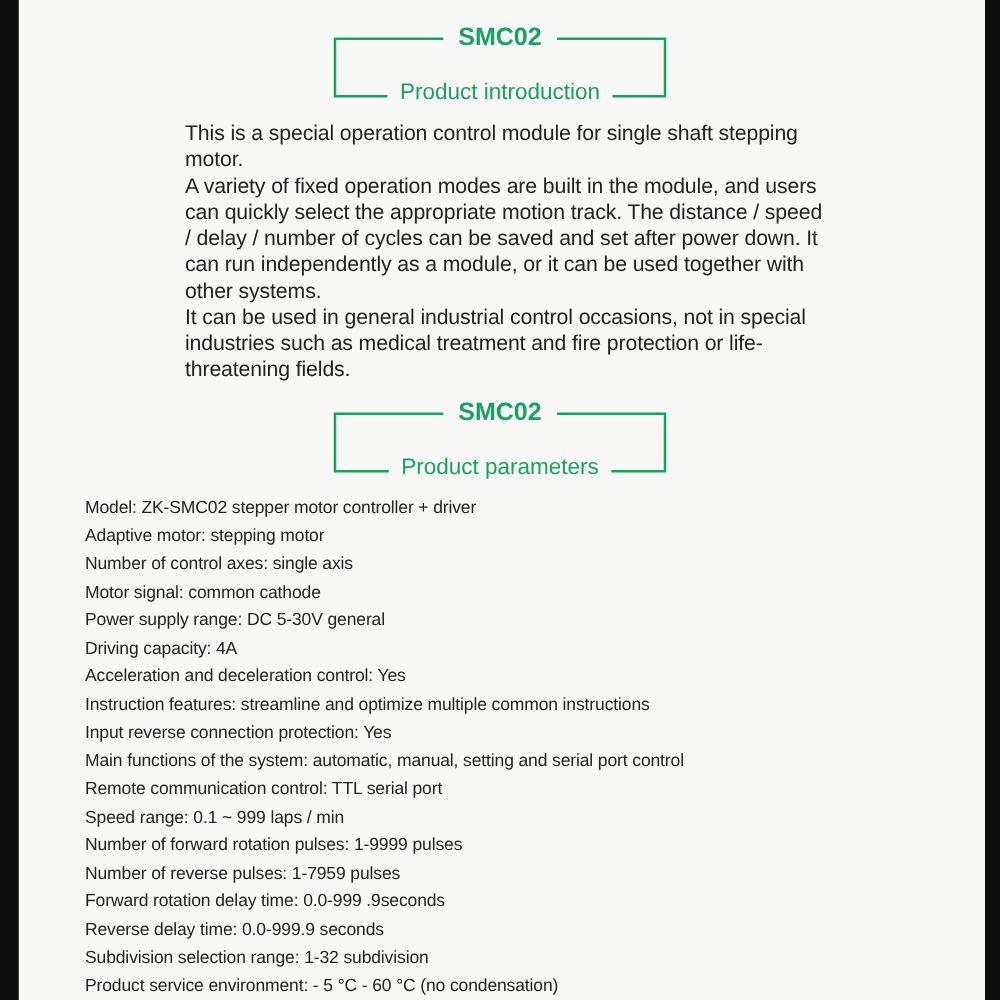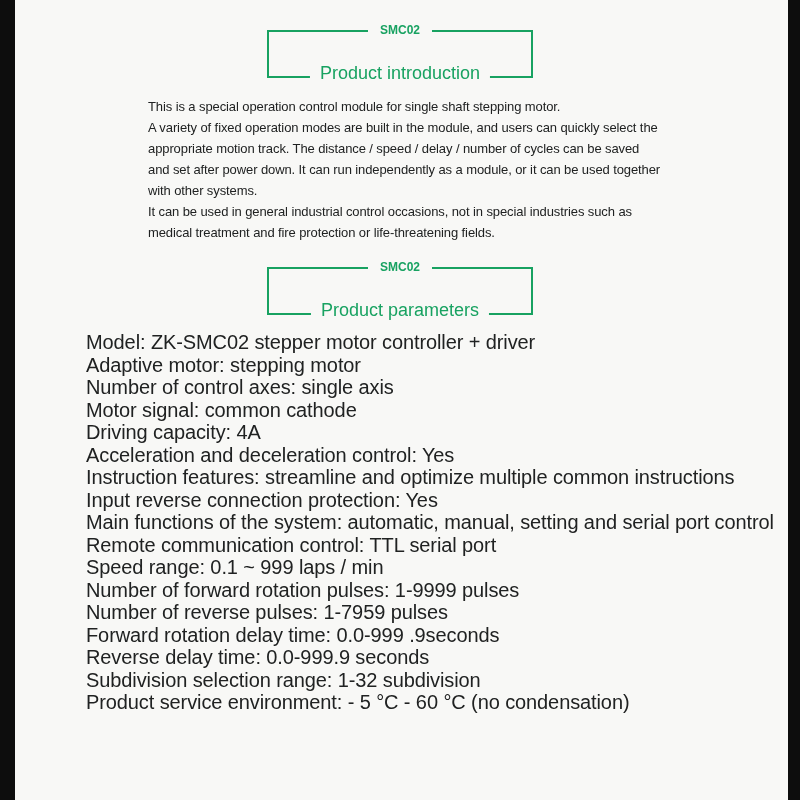--- a/index.html
+++ b/index.html
@@ -26,51 +26,51 @@
     width: 262px; height: 44px;
     margin: 0 auto;
     border: 2px solid var(--accent, #18a261);
   }
   .badge {
     position: absolute; top: 0; left: 50%;
     transform: translate(-50%, -58%);
     background: var(--bg, #f8f8f6);
     padding: 0 12px;
     color: var(--accent, #18a261);
-    font-size: 12px; font-weight: 700;
+    font-size: 20px; font-weight: 700;
     white-space: nowrap;
     line-height: 1.1;
   }
   .box-title {
     position: absolute; bottom: 0; left: 50%;
     transform: translate(-50%, 42%);
     background: var(--bg, #f8f8f6);
     padding: 0 10px;
     color: var(--accent, #18a261);
     font-size: 18px; font-weight: 500;
     white-space: nowrap;
     line-height: 1.2;
   }
   .intro-box  { margin-top: 30px; }
   .params-box { margin-top: 24px; }
 
   .intro-text {
     margin: 18px 138px 0 148px;
     color: var(--text, #202222);
-    font-size: 13px;
+    font-size: 17px;
     line-height: 21px;
     letter-spacing: -0.1px;
     font-weight: 500;
   }
   .intro-text p { margin: 0; }
 
   .param-list {
-    margin: 16px 0 0 86px;
+    margin: 16px 0 0 68px;
     color: var(--text, #202222);
-    font-size: 20px;
+    font-size: 14px;
     line-height: 22.5px;
     letter-spacing: -0.1px;
     font-weight: 500;
   }
   .param-line { white-space: nowrap; }
 </style>
 </head>
 <body>
 
 <div class="page">
@@ -92,20 +92,21 @@
   <section>
     <div class="title-box params-box">
       <span class="badge">SMC02</span>
       <span class="box-title">Product parameters</span>
     </div>
     <div class="param-list">
       <div class="param-line">Model: ZK-SMC02 stepper motor controller + driver</div>
       <div class="param-line">Adaptive motor: stepping motor</div>
       <div class="param-line">Number of control axes: single axis</div>
       <div class="param-line">Motor signal: common cathode</div>
+      <div class="param-line">Power supply range: DC 5-30V general</div>
       <div class="param-line">Driving capacity: 4A</div>
       <div class="param-line">Acceleration and deceleration control: Yes</div>
       <div class="param-line">Instruction features: streamline and optimize multiple common instructions</div>
       <div class="param-line">Input reverse connection protection: Yes</div>
       <div class="param-line">Main functions of the system: automatic, manual, setting and serial port control</div>
       <div class="param-line">Remote communication control: TTL serial port</div>
       <div class="param-line">Speed range: 0.1 ~ 999 laps / min</div>
       <div class="param-line">Number of forward rotation pulses: 1-9999 pulses</div>
       <div class="param-line">Number of reverse pulses: 1-7959 pulses</div>
       <div class="param-line">Forward rotation delay time: 0.0-999 .9seconds</div>

